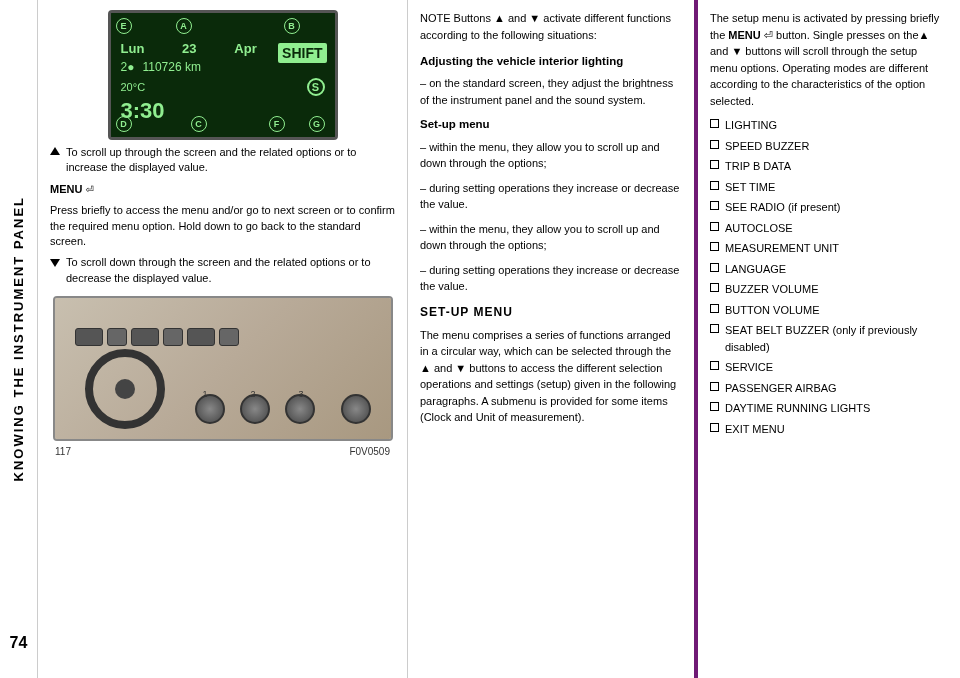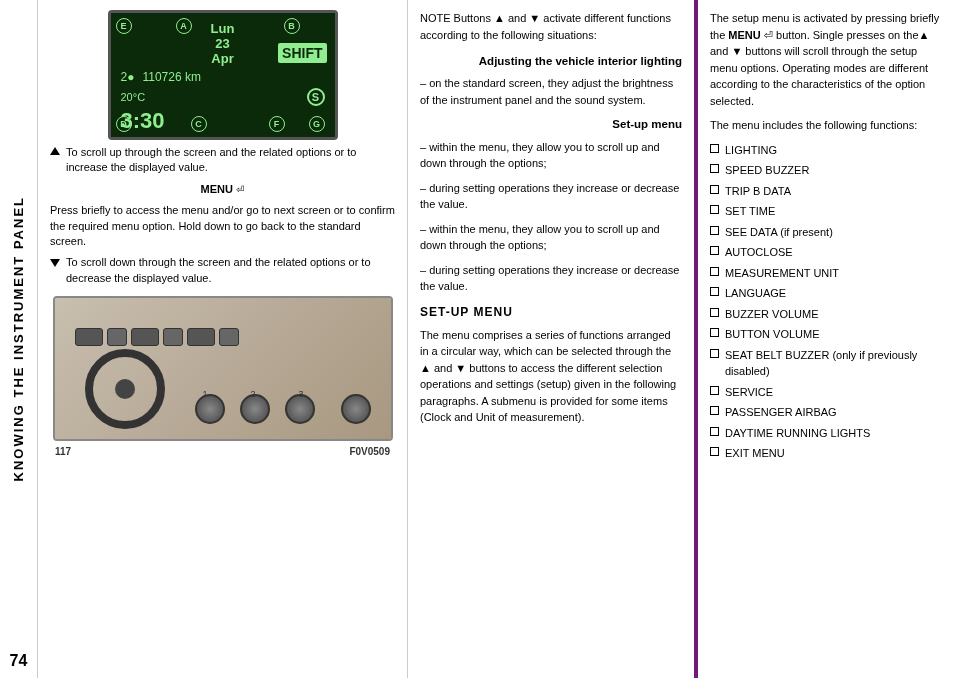--- a/index.html
+++ b/index.html
@@ -29,21 +29,21 @@
       transform: rotate(180deg);
       font-size: 13px;
       font-weight: bold;
       letter-spacing: 2px;
       text-transform: uppercase;
       color: #000;
       white-space: nowrap;
     }
     .page-number {
       position: absolute;
-      bottom: 8px;
+      bottom: 26px;
       left: 50%;
       transform: translateX(-50%);
       font-size: 16px;
       font-weight: bold;
       color: #000;
     }
 
     
     .main-content {
       flex: 1;
@@ -80,21 +80,20 @@
       position: relative;
     }
     .display-row1 {
       display: flex;
       align-items: center;
       justify-content: space-between;
       color: #90ee90;
       font-size: 13px;
       font-weight: bold;
       margin-bottom: 4px;
-      flex-direction: column;
     }
     .display-row2 {
       display: flex;
       align-items: center;
       color: #90ee90;
       font-size: 12px;
       margin-bottom: 4px;
     }
     .display-row3 {
       display: flex;
@@ -245,42 +244,40 @@
     .knob2 { bottom: 15px; left: 185px; }
     .knob3 { bottom: 15px; left: 230px; }
     .knob4 { bottom: 15px; right: 20px; }
 
     .fig-caption2 {
       display: flex;
       justify-content: space-between;
       font-size: 10px;
       color: #333;
       padding: 0 5px;
-      font-weight: bold;
     }
 
     
     .control-section {
       margin-bottom: 8px;
     }
     .section-title-bold {
       font-size: 12px;
       font-weight: 900;
       letter-spacing: 1px;
       text-transform: uppercase;
       margin-bottom: 6px;
       font-family: 'Arial Black', Arial, sans-serif;
     }
     .bullet-item {
       display: flex;
       gap: 6px;
       margin-bottom: 6px;
       font-size: 11px;
       line-height: 1.4;
-      justify-content: center;
     }
     .triangle-up {
       width: 0;
       height: 0;
       border-left: 5px solid transparent;
       border-right: 5px solid transparent;
       border-bottom: 8px solid #000;
       margin-top: 2px;
       flex-shrink: 0;
     }
@@ -308,21 +305,20 @@
     }
     .note-text {
       margin-bottom: 10px;
       font-size: 11px;
       line-height: 1.5;
     }
     .subsection-title {
       font-weight: bold;
       font-size: 11.5px;
       margin-bottom: 5px;
-      text-align: right;
     }
     .setup-title {
       font-size: 12px;
       font-weight: 900;
       letter-spacing: 1px;
       text-transform: uppercase;
       margin-bottom: 6px;
       font-family: 'Arial Black', Arial, sans-serif;
     }
     .body-text {
@@ -482,42 +478,41 @@
     <p class="body-text">– during setting operations they increase or decrease the value.</p>
 
     <p class="setup-title">SET-UP MENU</p>
     <p class="body-text">The menu comprises a series of functions arranged in a circular way, which can be selected through the ▲ and ▼ buttons to access the different selection operations and settings (setup) given in the following paragraphs. A submenu is provided for some items (Clock and Unit of measurement).</p>
   </div>
 
   <div class="right-column">
     <p class="body-text">
       The setup menu is activated by pressing briefly the <span class="bold-inline">MENU</span> <span>⏎</span> button. Single presses on the▲ and ▼ buttons will scroll through the setup menu options. Operating modes are different according to the characteristics of the option selected.
     </p>
-    <p class="body-text">The menu includes the following functions:</p>
 
     <div class="menu-list">
       <div class="menu-list-item">
         <div class="checkbox-icon"></div>
         <span>LIGHTING</span>
       </div>
       <div class="menu-list-item">
         <div class="checkbox-icon"></div>
         <span>SPEED BUZZER</span>
       </div>
       <div class="menu-list-item">
         <div class="checkbox-icon"></div>
         <span>TRIP B DATA</span>
       </div>
       <div class="menu-list-item">
         <div class="checkbox-icon"></div>
         <span>SET TIME</span>
       </div>
       <div class="menu-list-item">
         <div class="checkbox-icon"></div>
-        <span>SEE DATA (if present)</span>
+        <span>SEE RADIO (if present)</span>
       </div>
       <div class="menu-list-item">
         <div class="checkbox-icon"></div>
         <span>AUTOCLOSE</span>
       </div>
       <div class="menu-list-item">
         <div class="checkbox-icon"></div>
         <span>MEASUREMENT UNIT</span>
       </div>
       <div class="menu-list-item">

